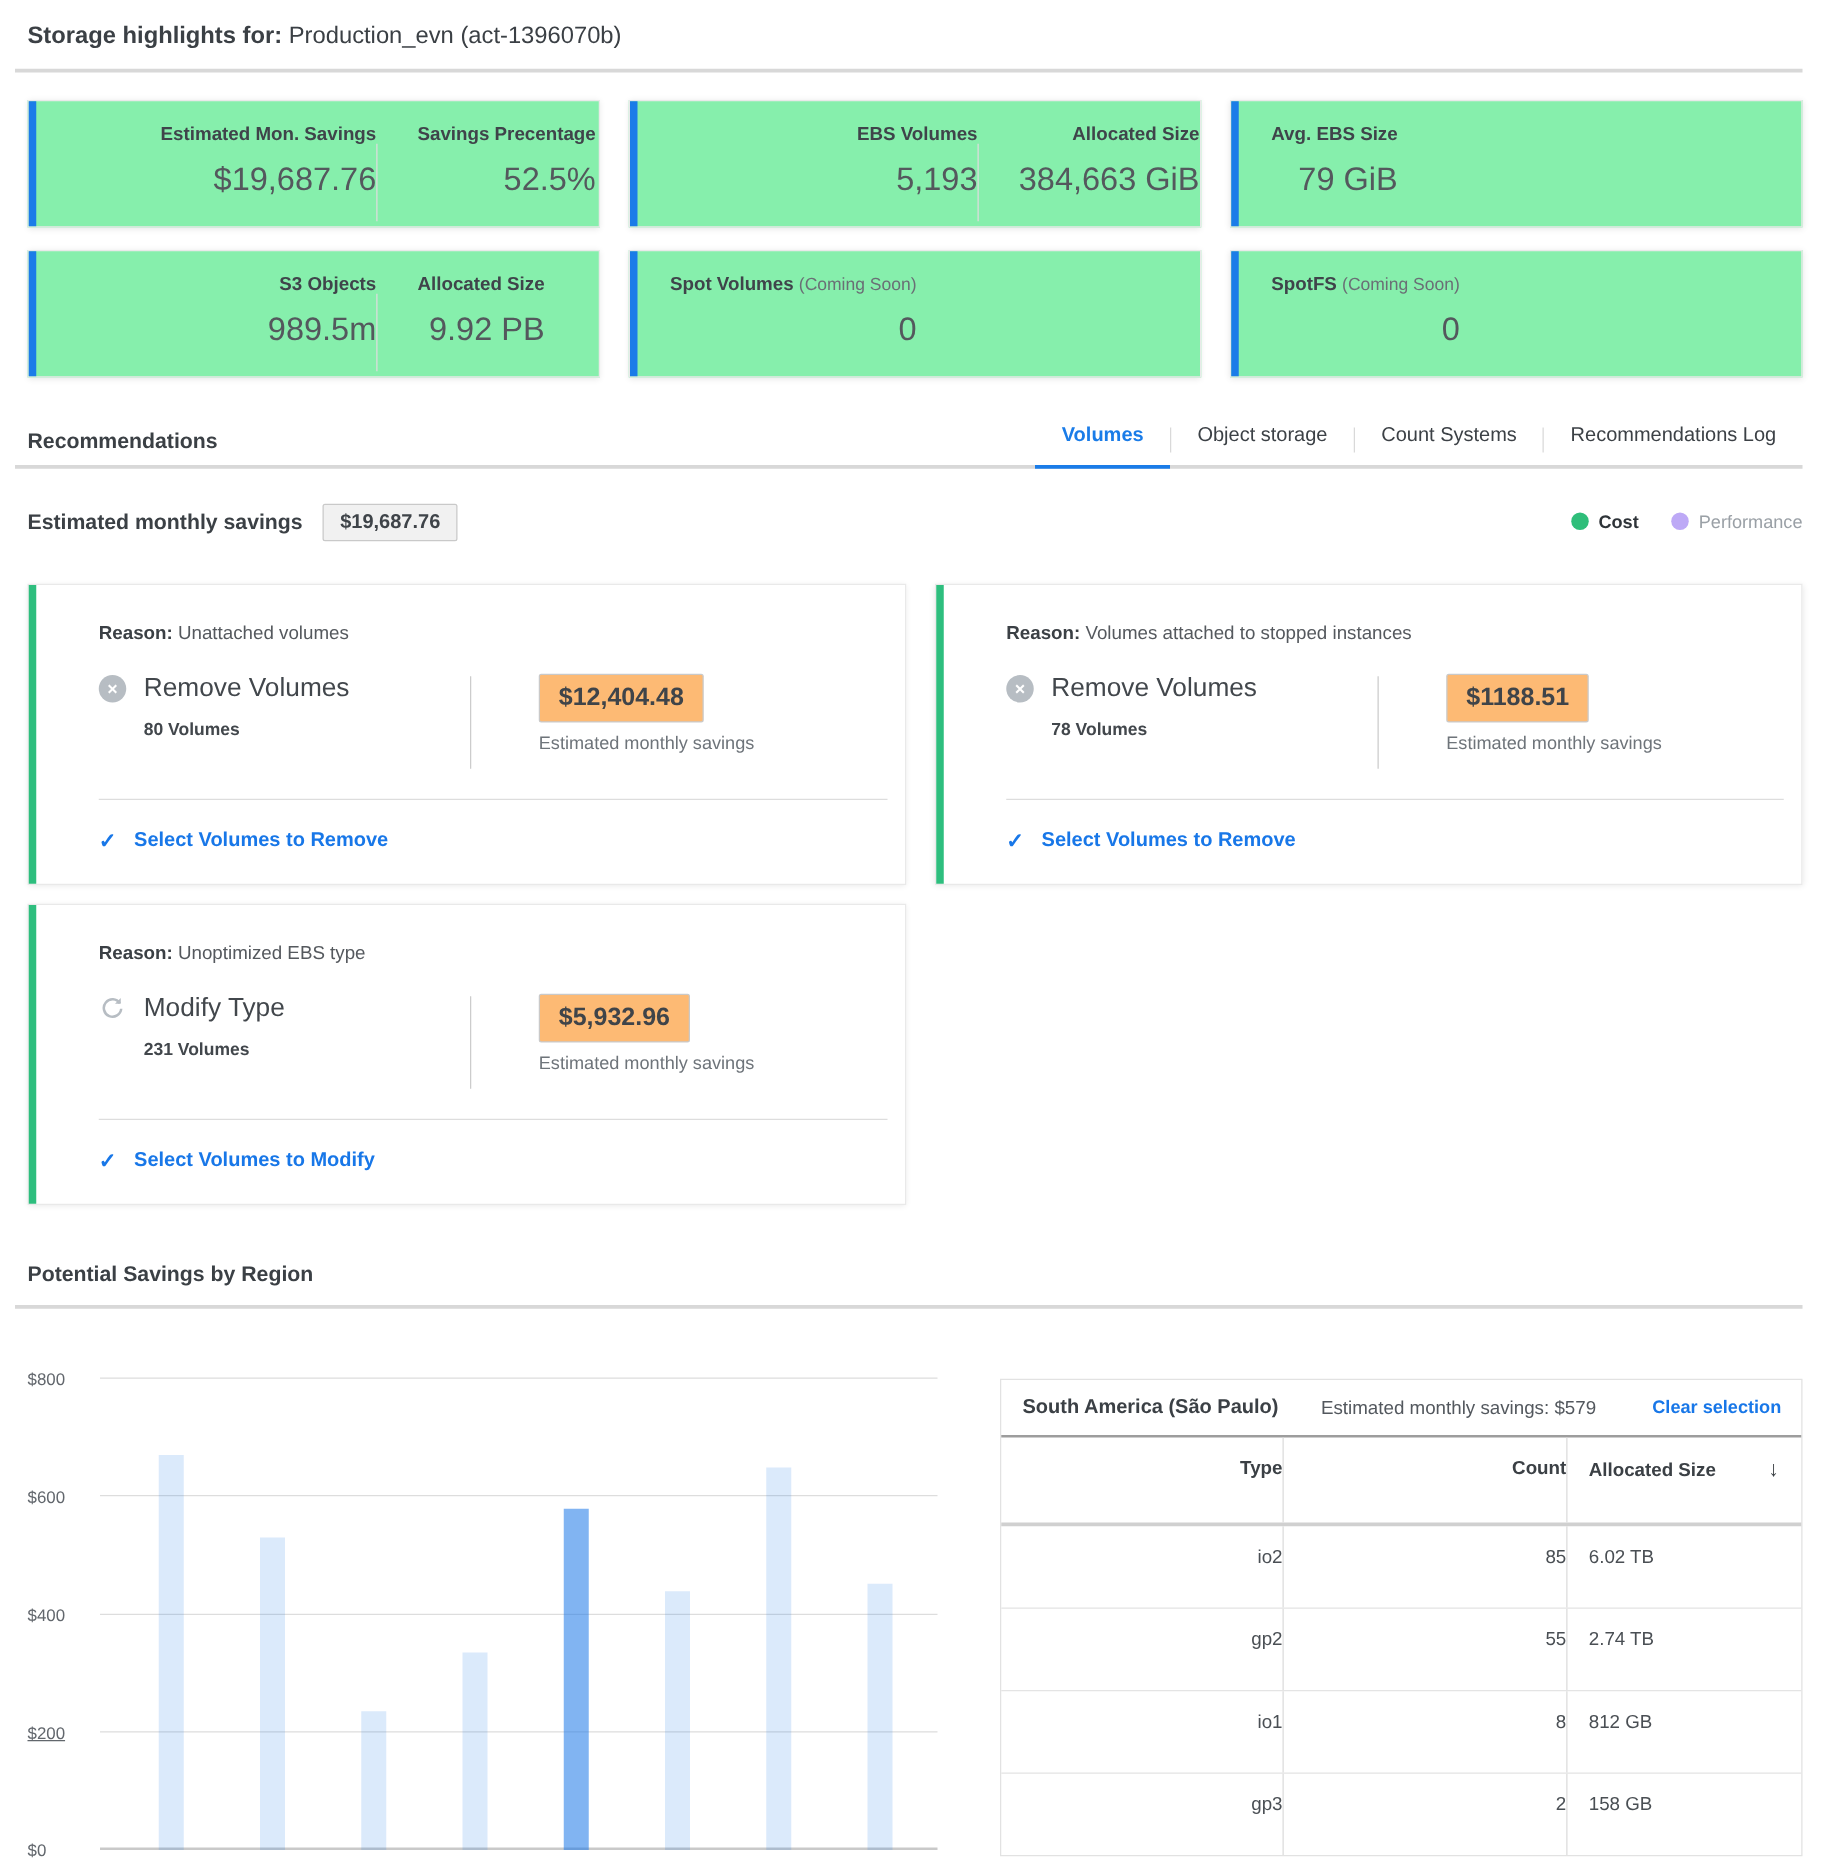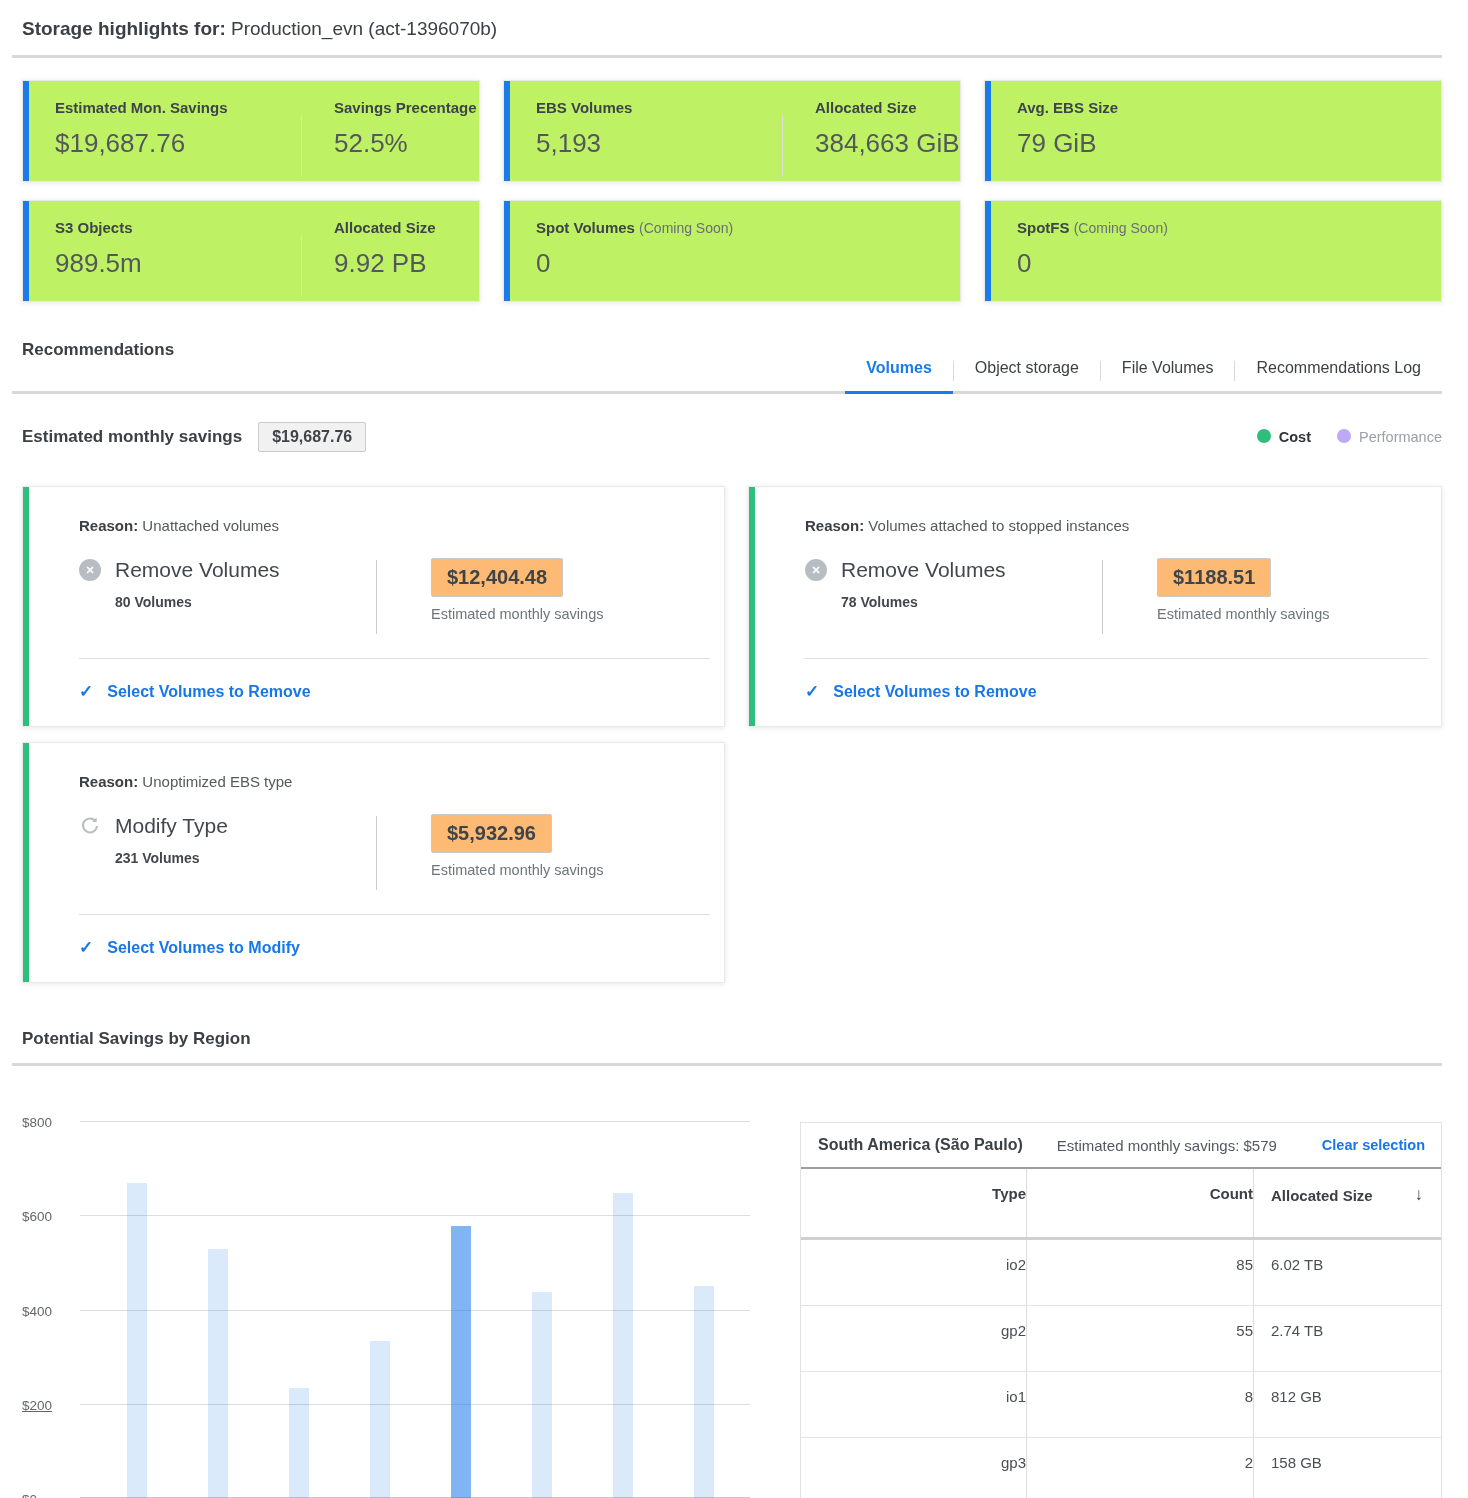--- a/index.html
+++ b/index.html
@@ -14,40 +14,40 @@
   
   .page-title { font-size:19px; color:#3b4045; }
   .page-title .bold { font-weight:bold; }
   .rule-thick { height:3px; background:#d8d8d8; margin-top:15px; margin-left:-10px; }
 
   
   .cards-row { display:flex; gap:23px; margin-top:22px; }
   .cards-row + .cards-row { margin-top:18px; }
   .hl-card {
     position:relative; flex:1 1 0; height:102px;
-    background:#bef264; border:1px solid #e9e9e9;
+    background:#86efac; border:1px solid #e9e9e9;
     box-shadow:0 1px 5px rgba(0,0,0,.10);
-    padding:18px 0 0 32px; display:flex;
+    padding:18px 0 0 32px; display:flex;text-align:right;
   }
   .hl-card::before {
     content:""; position:absolute; left:0; top:0; bottom:0; width:6px; background:#1b7ce8;
   }
   .hl-stat { display:flex; flex-direction:column; }
   .hl-stat.first { width:246px; }
   .hl-label { font-size:15px; font-weight:bold; color:#3f444a; }
   .hl-label .suffix { font-weight:normal; color:#6a6f75; font-size:14px; }
   .hl-value { margin-top:12px; font-size:26px; color:#54585d; }
   .hl-div { width:1px; background:#ddd; align-self:flex-end; height:62px; margin:0 32px 4px 0; }
 
   
   .rec-row { display:flex; align-items:flex-end; margin-top:38px; position:relative; }
   .rec-row::after {
     content:""; position:absolute; left:-10px; right:0; bottom:0; height:3px; background:#d8d8d8;
   }
-  .rec-heading { font-size:17px; font-weight:bold; color:#3b4045; padding-bottom:34px; }
+  .rec-heading { font-size:17px; font-weight:bold; color:#3b4045; padding-bottom:12px; }
   .tabs { margin-left:auto; display:flex; align-items:center; position:relative; z-index:2; }
   .tab {
     font-size:16px; color:#3c4146; padding:0 21px 14px 21px; cursor:pointer;
     border-bottom:3px solid transparent;
   }
   .tab.active { color:#1a7ce8; font-weight:bold; border-bottom-color:#1a7ce8; }
   .tab-sep { width:1px; height:20px; background:#d9d9d9; margin-bottom:12px; }
 
   
   .savings-row { display:flex; align-items:center; margin-top:28px; }
@@ -208,21 +208,21 @@
     </div>
   </div>
 
   <div class="rec-row">
     <div class="rec-heading">Recommendations</div>
     <div class="tabs">
       <div class="tab active">Volumes</div>
       <div class="tab-sep"></div>
       <div class="tab">Object storage</div>
       <div class="tab-sep"></div>
-      <div class="tab">File Volumes</div>
+      <div class="tab">Count Systems</div>
       <div class="tab-sep"></div>
       <div class="tab">Recommendations Log</div>
     </div>
   </div>
 
   <div class="savings-row">
     <div class="savings-label">Estimated monthly savings</div>
     <div class="savings-badge">$19,687.76</div>
     <div class="legend">
       <div class="legend-item cost">

